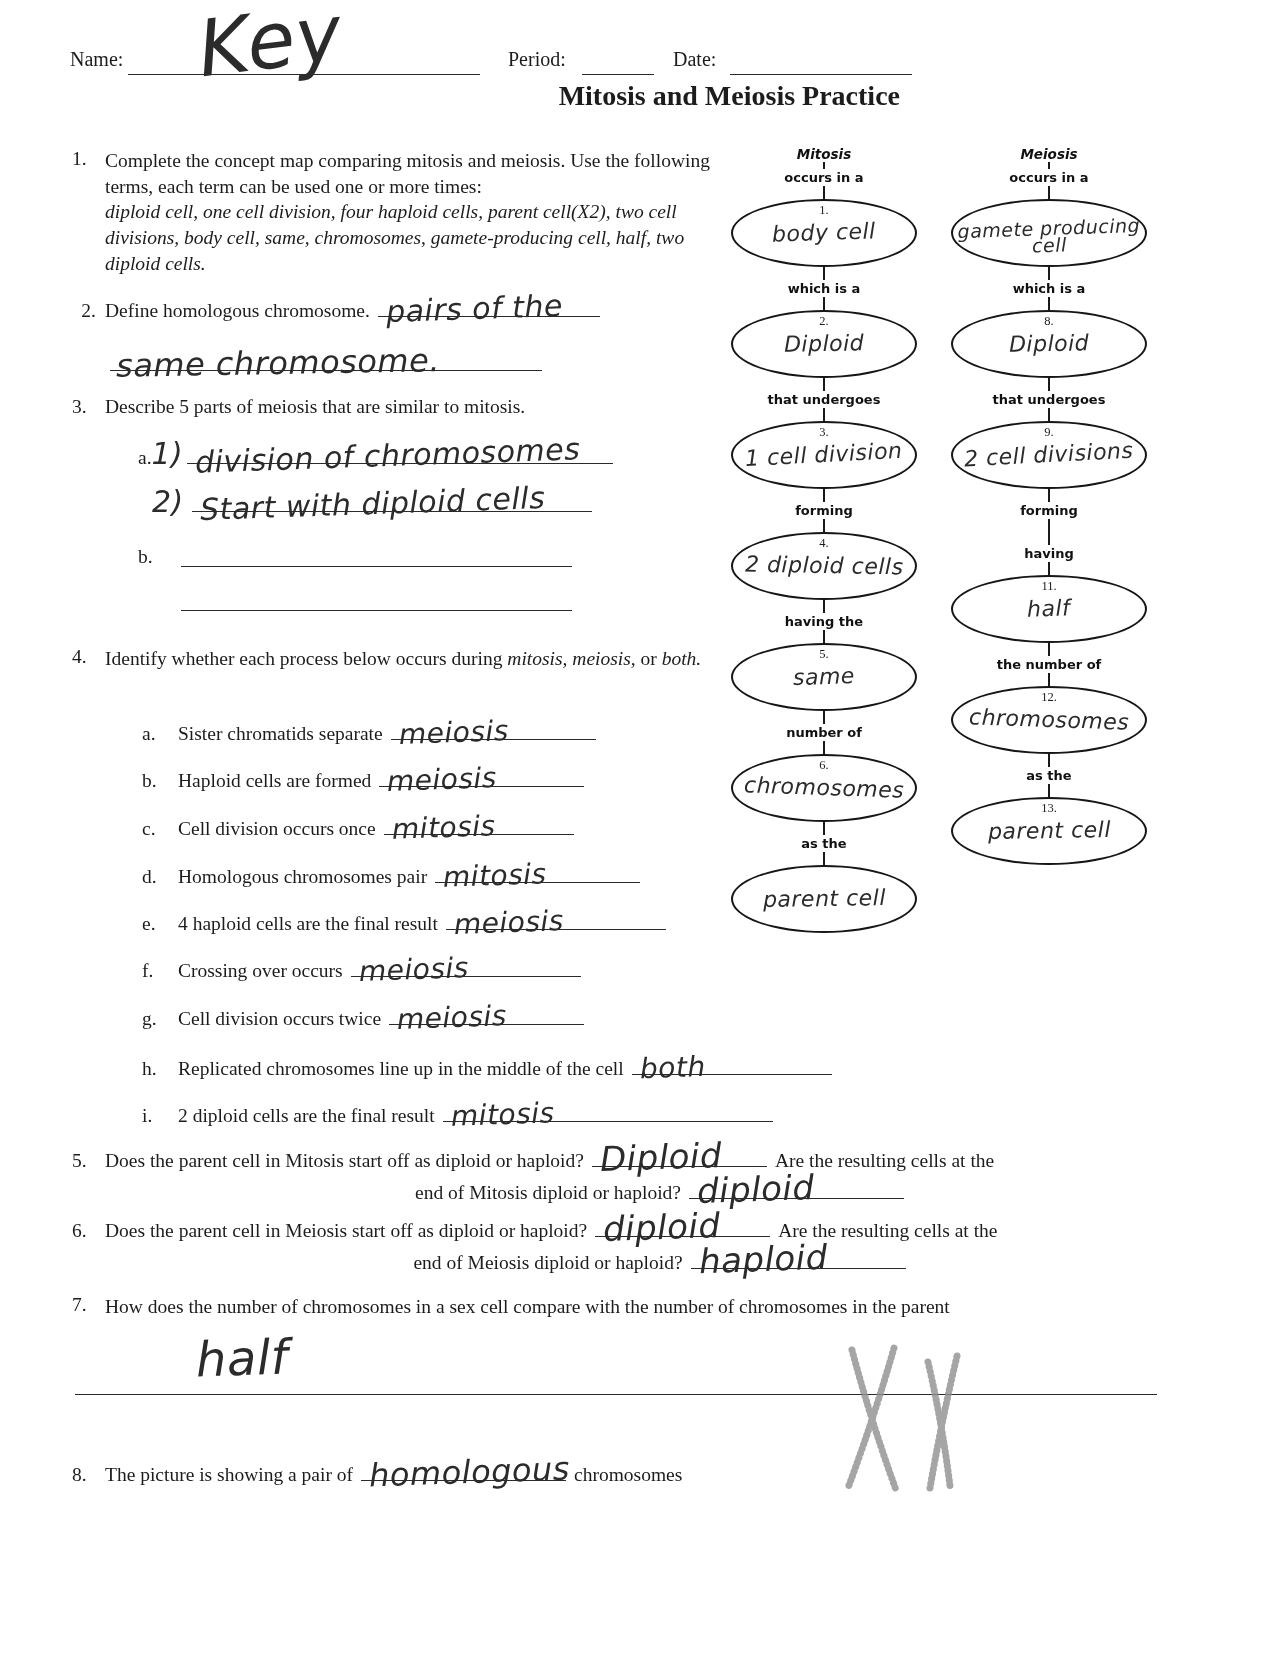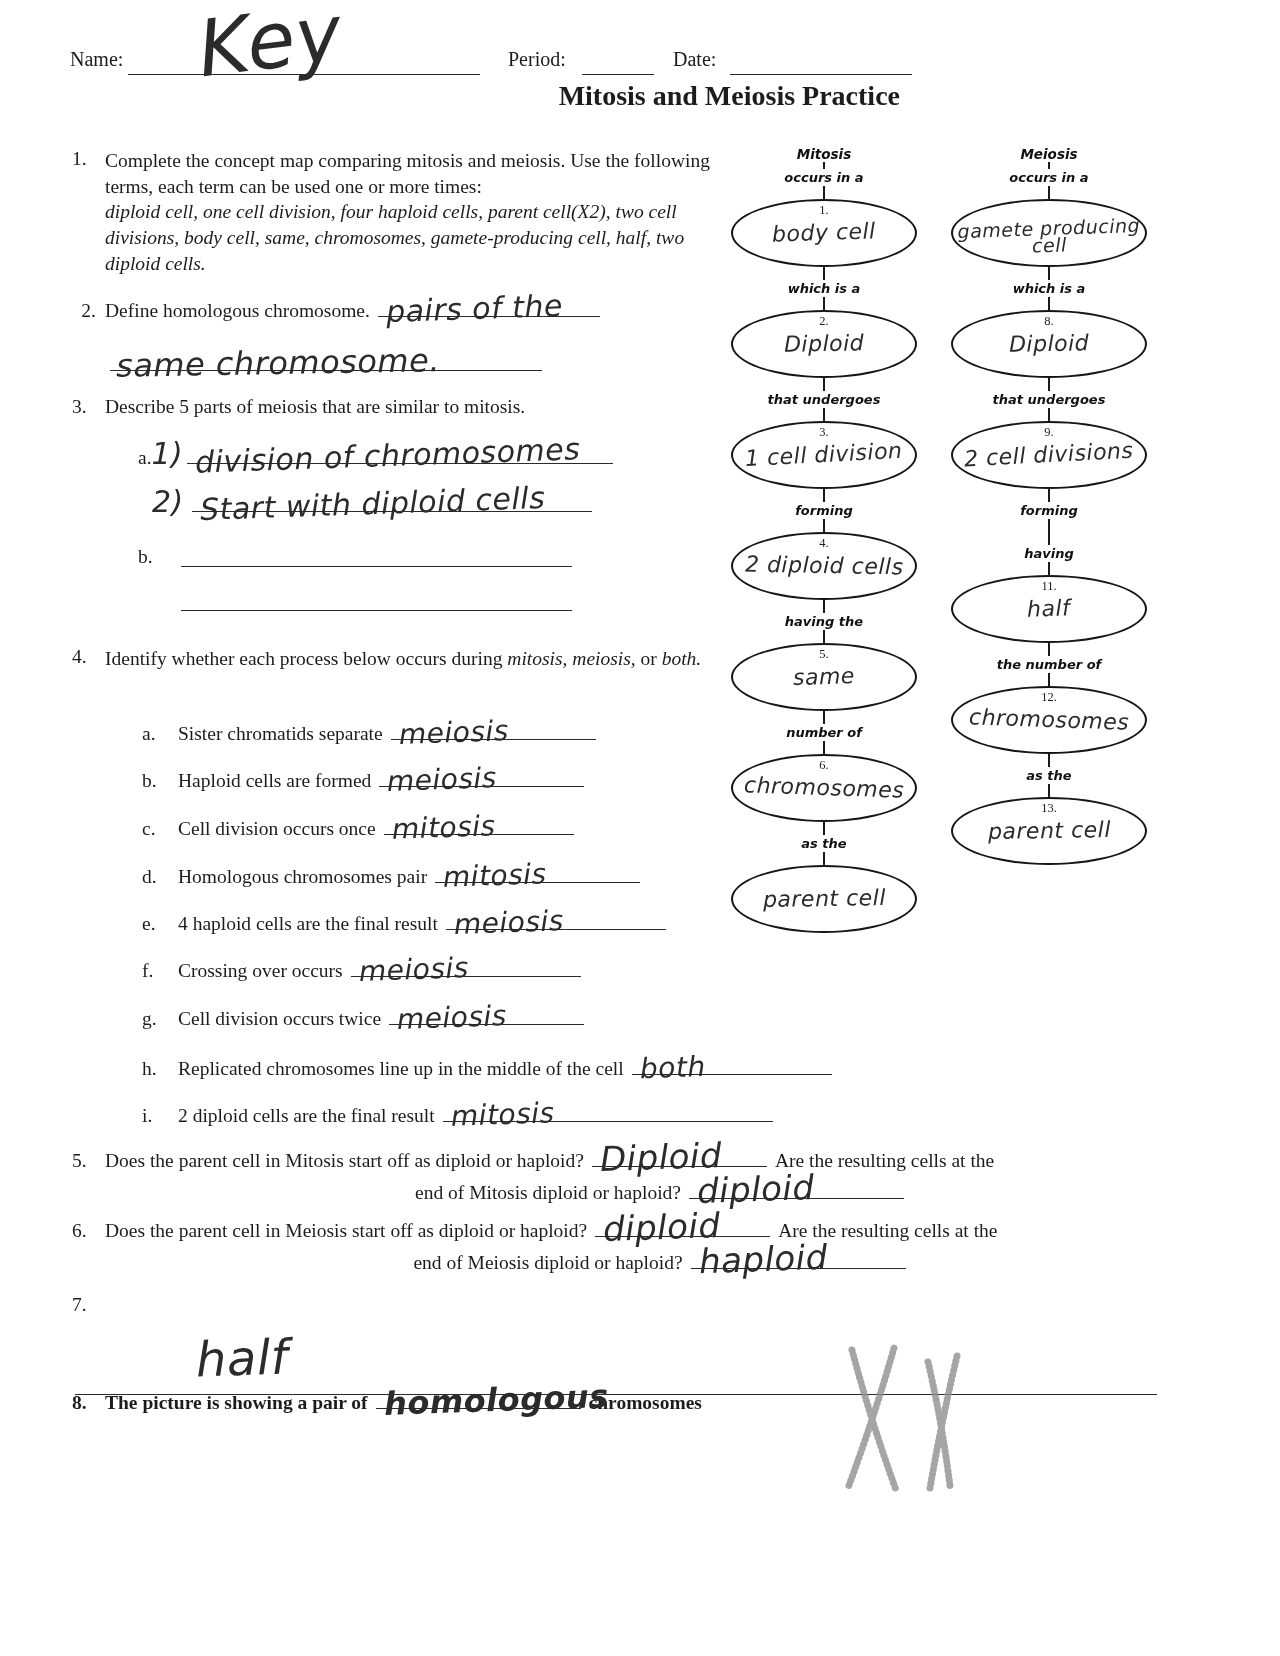--- a/index.html
+++ b/index.html
@@ -37,27 +37,27 @@
   #q4intro{left:72px;top:646px;width:644px;display:grid;grid-template-columns:33px 1fr;}
   .q4row{position:absolute;left:142px;font-size:19.5px;white-space:nowrap;}
   .q4row .letter{display:inline-block;width:36px;}
   #q5,#q6{display:grid;grid-template-columns:33px 1fr;width:1150px;font-size:19.5px;}
   #q5{left:72px;top:1150px;} #q6{left:72px;top:1220px;}
   .line2{margin-top:10px;text-align:center;}
   #q5b1{width:175px;} #q5b2{width:215px;} #q6b1{width:175px;} #q6b2{width:215px;}
   #q7{left:72px;top:1294px;width:1130px;display:grid;grid-template-columns:33px 1fr;}
   #q7line{left:75px;top:1394px;width:1082px;}
   #q7hand{left:196px;top:1330px;font-size:48px;transform:rotate(-2deg);}
-  #q8{left:72px;top:1392px;width:830px;font-size:19.5px;white-space:nowrap;font-weight:bold;}
+  #q8{left:72px;top:1464px;width:830px;font-size:19.5px;white-space:nowrap;}
   #q8b{width:205px;}
   #chromos{left:830px;top:1336px;}
   
   .cm-col{position:absolute;display:flex;flex-direction:column;align-items:center;}
   .cm-title{font-family:"DejaVu Sans",sans-serif;font-style:italic;font-weight:bold;font-size:13.5px;color:#111;}
-  .cm-label{font-family:"DejaVu Sans",sans-serif;font-style:italic;font-weight:600;font-size:13px;color:#111;margin:1px 0;}
+  .cm-label{font-family:"DejaVu Sans",sans-serif;font-weight:600;font-size:13px;color:#111;margin:1px 0;}
   .cm-line{width:1.6px;background:#1a1a1a;flex:none;}
   .cm-oval{border:2px solid #161616;border-radius:50%;display:flex;align-items:center;justify-content:center;flex:none;position:relative;}
   .cm-num{position:absolute;top:2px;left:0;right:0;text-align:center;font-size:12.5px;color:#1c1c1c;font-family:"Liberation Serif",serif;}
   .cm-hand{font-size:22px;white-space:nowrap;line-height:1;}
   .cm-hand-wrap{white-space:normal;font-size:19px;line-height:.92;text-align:center;padding-top:8px;}
 </style>
 </head>
 <body>
 
 <div id="page">
@@ -231,20 +231,21 @@
     <span class="qnum">6.</span>
     <div>
       <div><span>Does the parent cell in Meiosis start off as diploid or haploid?</span><span class="blank" id="q6b1"><span class="hand h34">diploid</span></span><span>Are the resulting cells at the</span></div>
       <div class="line2"><span>end of Meiosis diploid or haploid?</span><span class="blank" id="q6b2"><span class="hand h34">haploid</span></span></div>
     </div>
   </div>
 
   <div class="abs" id="q7">
     <span class="qnum">7.</span>
     <div class="qtext">
+      <div>How does the number of chromosomes in a sex cell compare with the number of chromosomes in the parent</div>
     </div>
   </div>
   <div class="abs hand" id="q7hand">half</div>
   <div class="rule" id="q7line"></div>
 
   <div class="abs" id="q8">
     <span class="qnum">8.</span><span>The picture is showing a pair of</span><span class="blank" id="q8b"><span class="hand h32">homologous</span></span><span>chromosomes</span>
   </div>
 
   <div class="abs" id="chromos">

